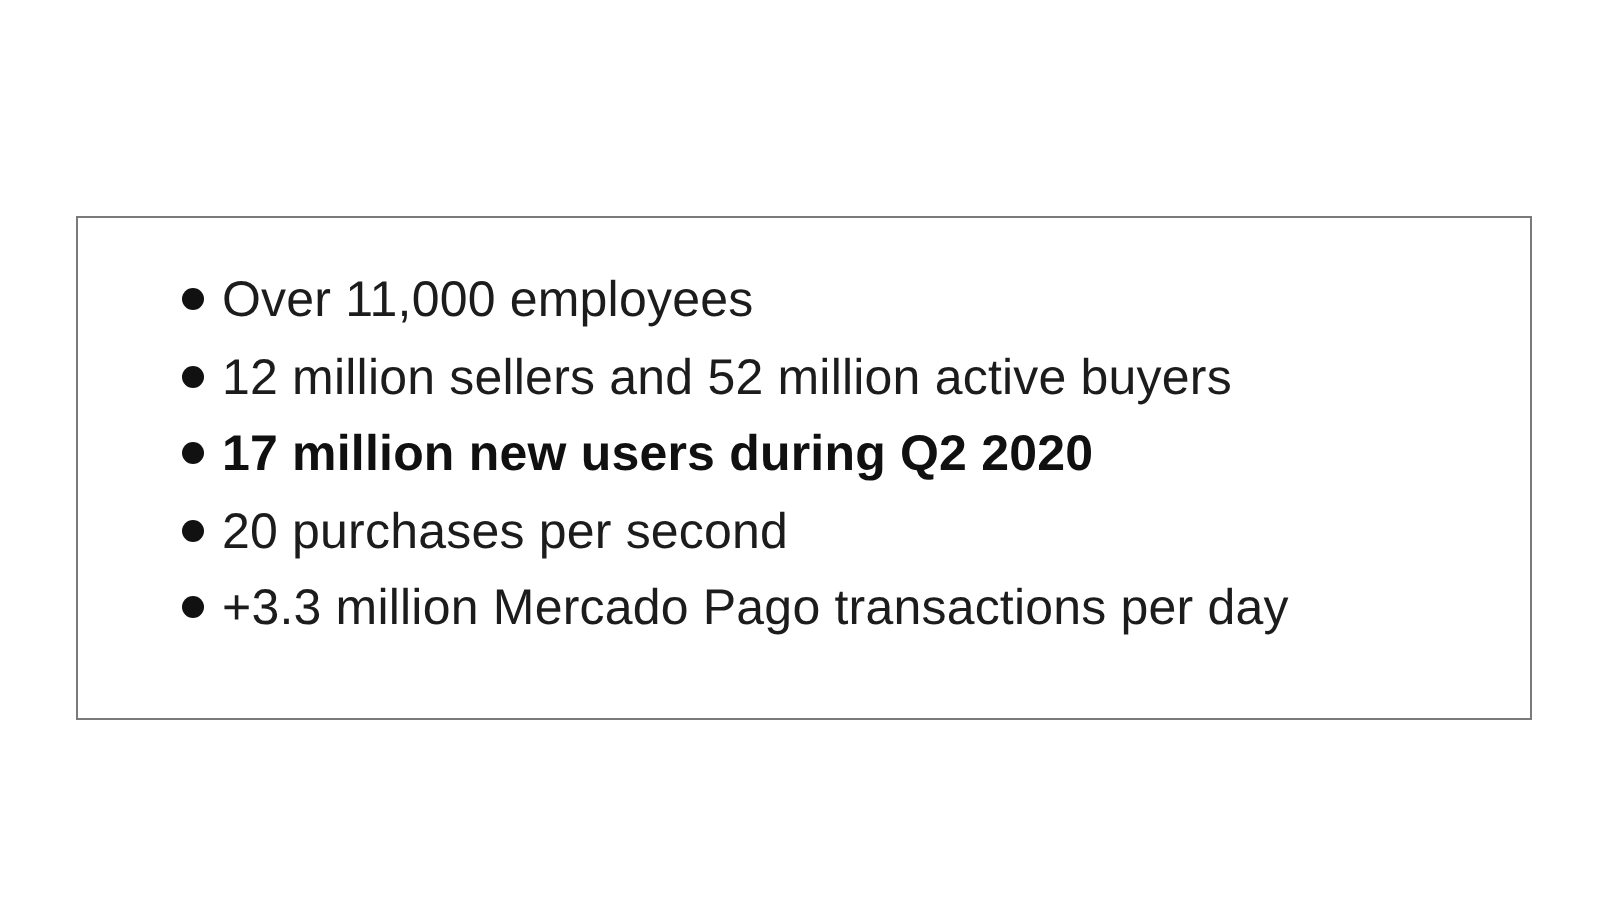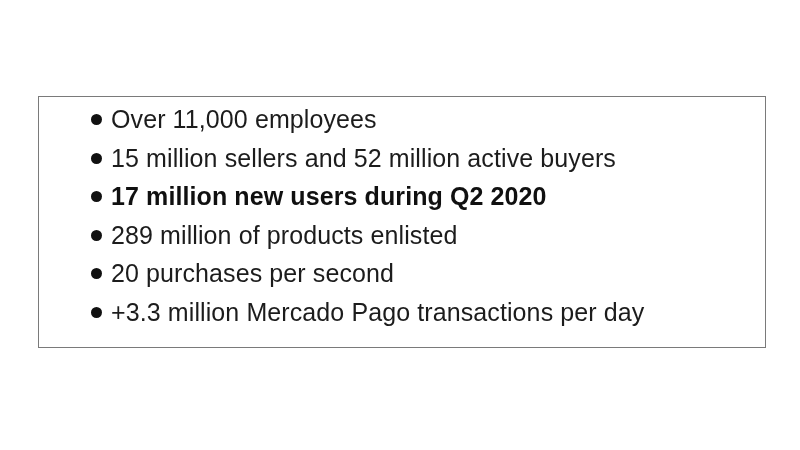--- a/index.html
+++ b/index.html
@@ -15,21 +15,21 @@
   }
   .slide {
     position: relative;
     width: 800px;
     height: 450px;
     background: #ffffff;
   }
   .fact-box {
     position: absolute;
     left: 38px;
-    top: 96px;
+    top: 108px;
     width: 728px;
     height: 252px;
     box-sizing: border-box;
     border: 1.5px solid #7a7a7a;
     background: #ffffff;
     padding: 24px 30px 24px 30px;
     display: flex;
     flex-direction: column;
     justify-content: center;
   }
@@ -83,32 +83,28 @@
   <div class="fact-box">
     <ul class="fact-list">
 
       <li class="fact-item">
         <span class="bullet-dot"><span></span></span>
         <span class="fact-text">Over 11,000 employees</span>
       </li>
 
       <li class="fact-item">
         <span class="bullet-dot"><span></span></span>
-        <span class="fact-text">15 million sellers and 52 million active buyers</span>
+        <span class="fact-text">12 million sellers and 52 million active buyers</span>
       </li>
 
       <li class="fact-item">
         <span class="bullet-dot"><span></span></span>
         <span class="fact-text bold">17 million new users during Q2 2020</span>
       </li>
 
-      <li class="fact-item">
-        <span class="bullet-dot"><span></span></span>
-        <span class="fact-text">289 million of products enlisted</span>
-      </li>
 
       <li class="fact-item">
         <span class="bullet-dot"><span></span></span>
         <span class="fact-text">20 purchases per second</span>
       </li>
 
       <li class="fact-item">
         <span class="bullet-dot"><span></span></span>
         <span class="fact-text">+3.3 million Mercado Pago transactions per day</span>
       </li>

